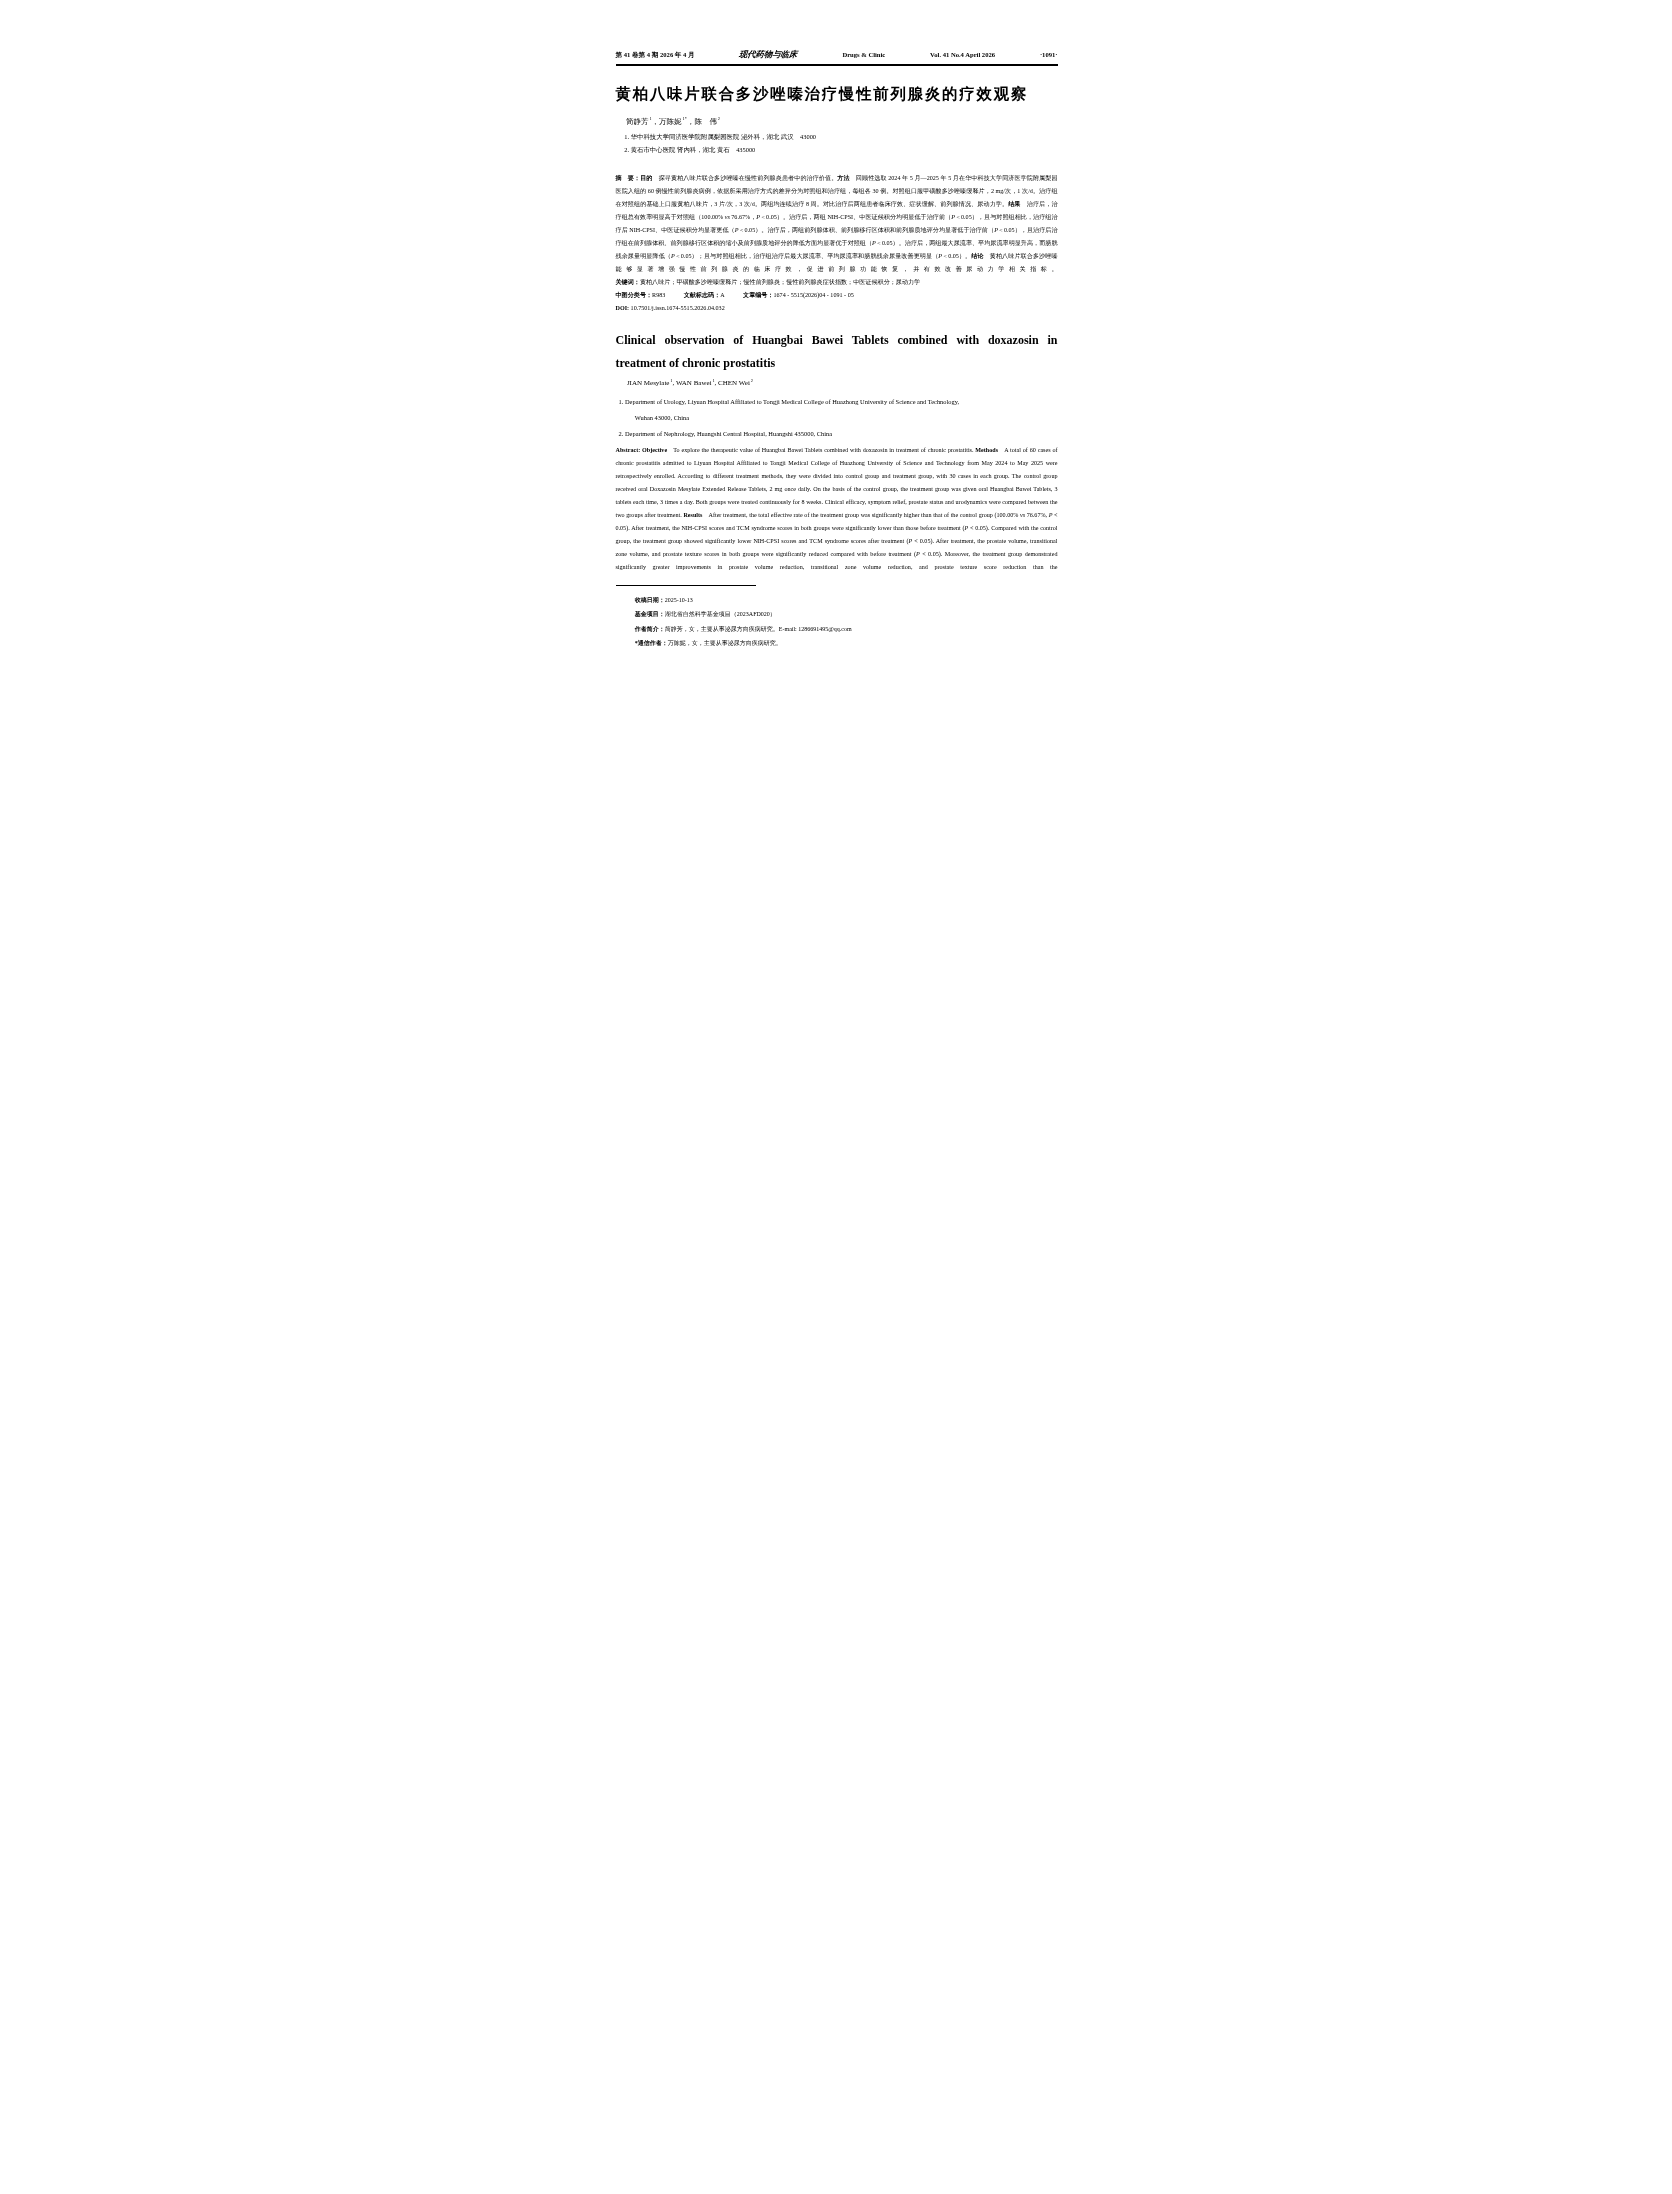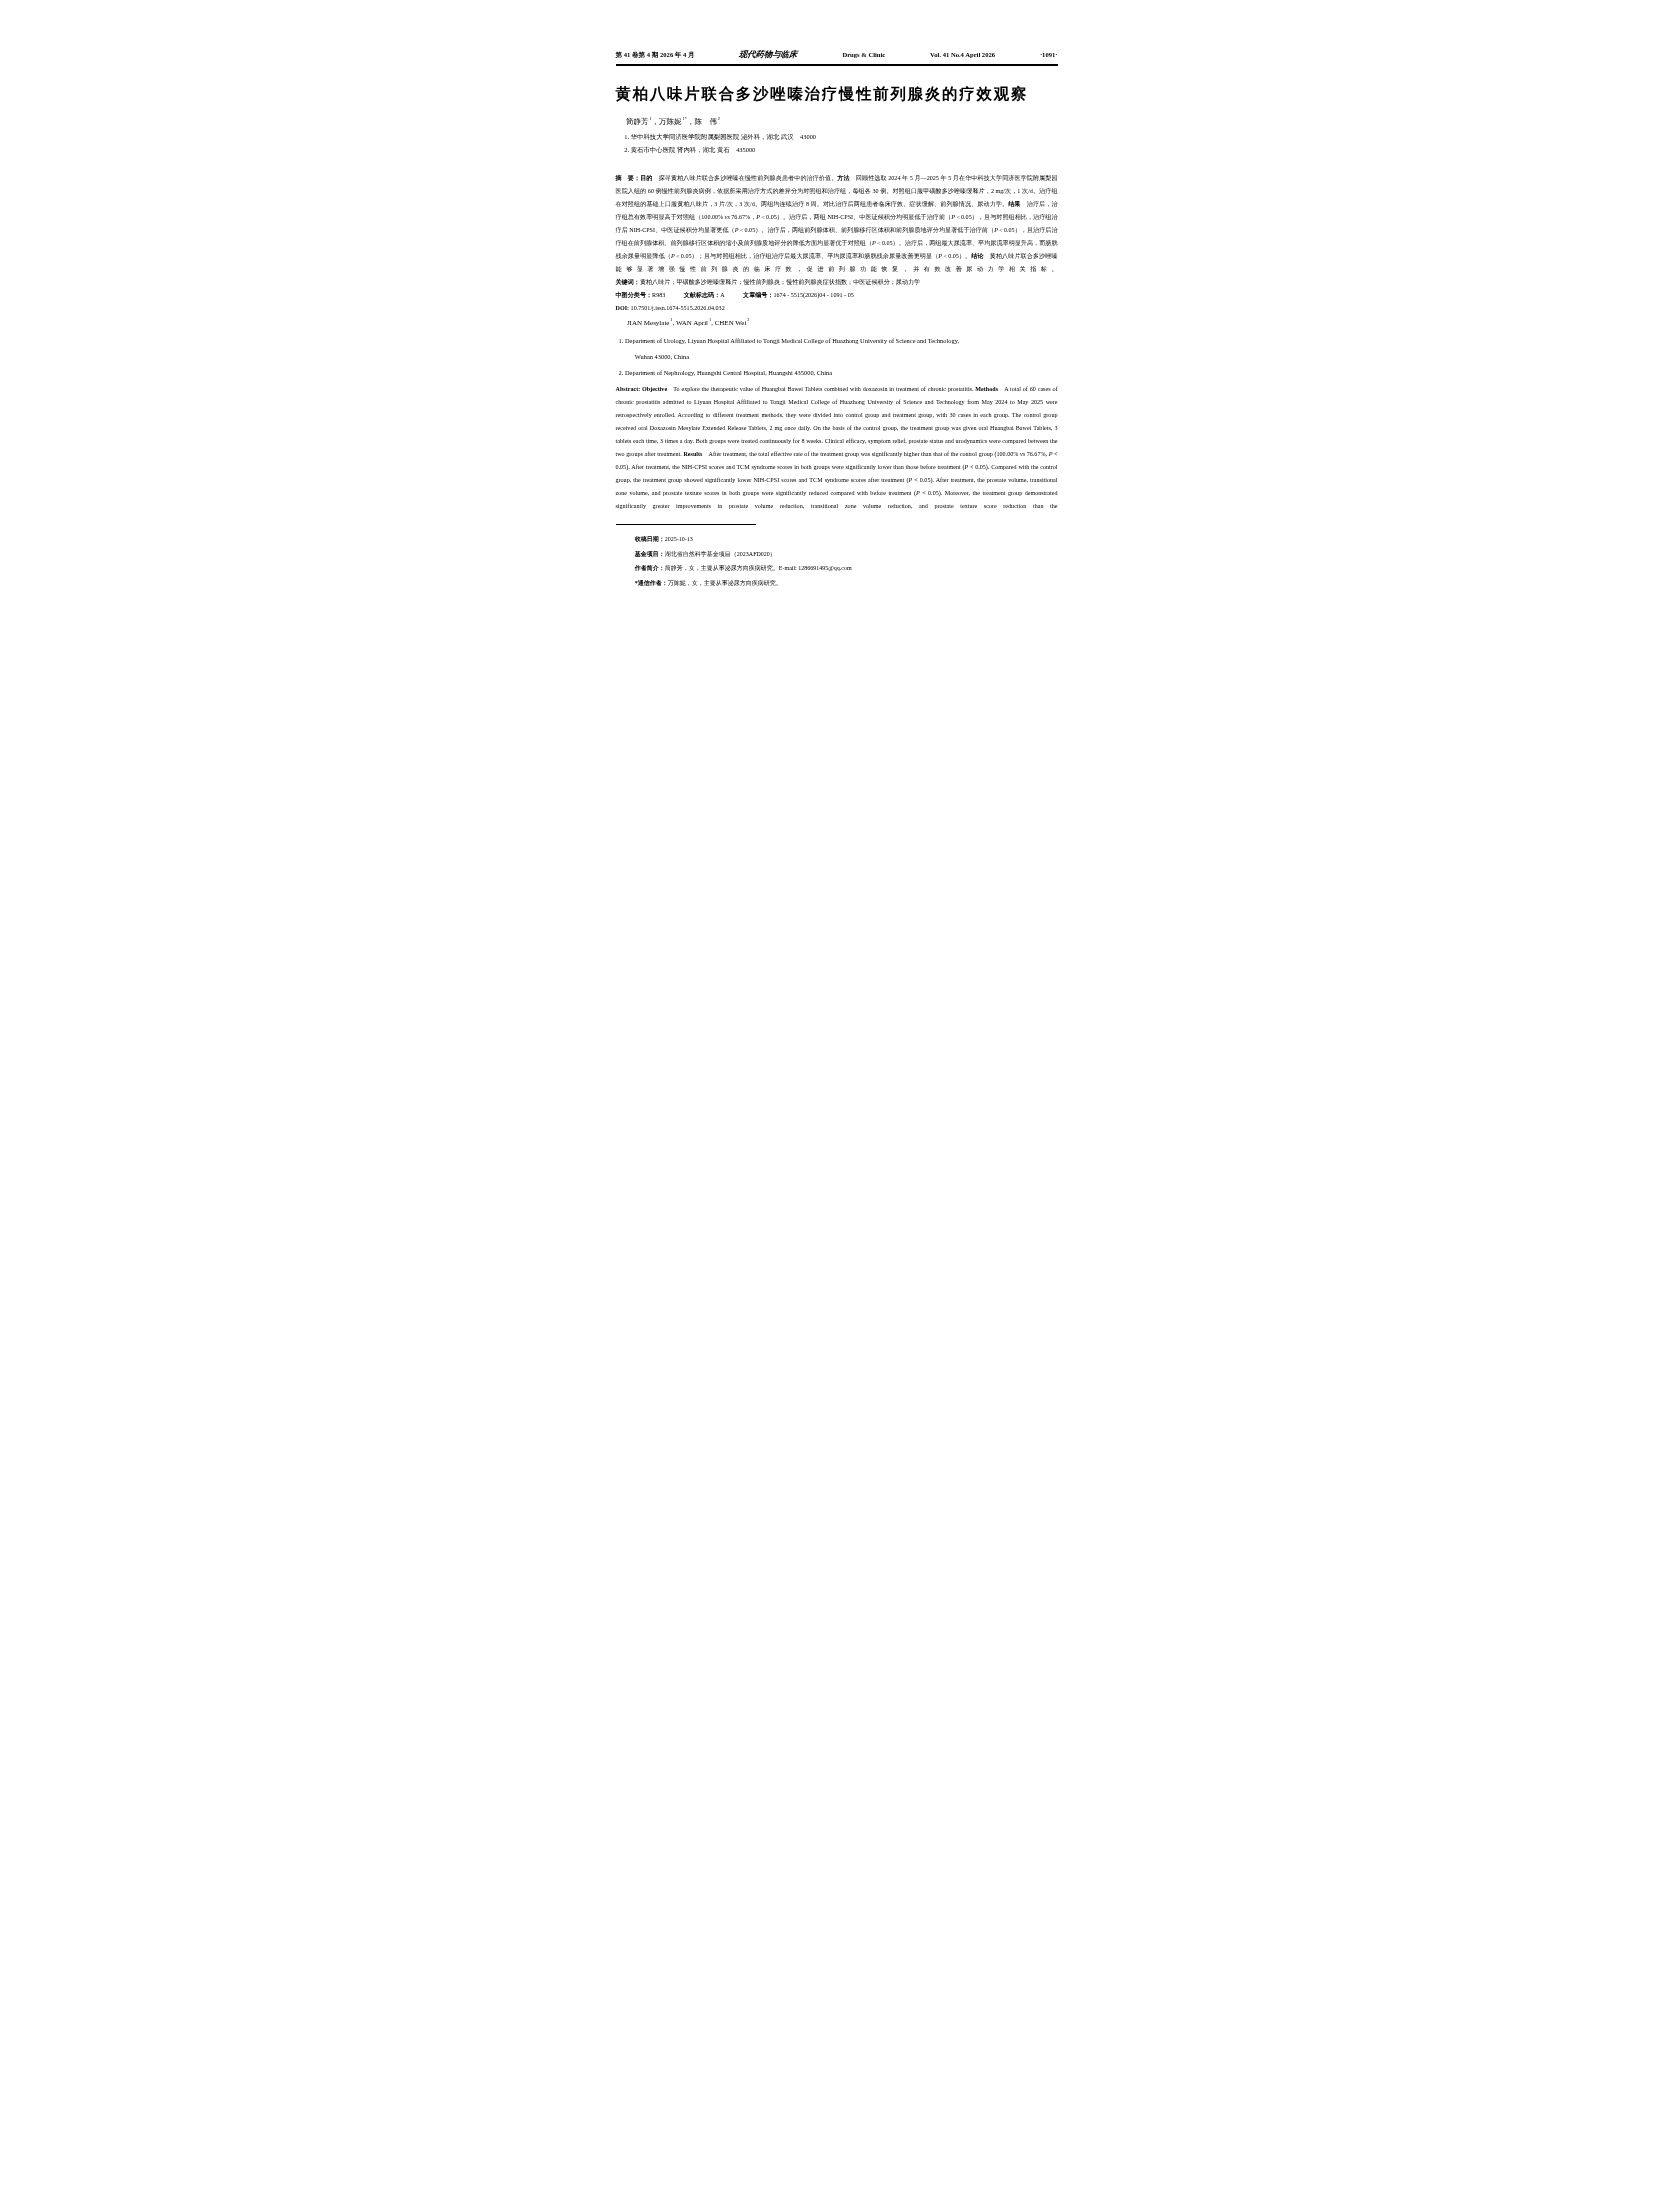--- a/index.html
+++ b/index.html
@@ -151,22 +151,23 @@
     <p class="clc-row">
       <span><span class="b">中图分类号：</span><span>R983</span></span>
       <span><span class="b">文献标志码：</span><span>A</span></span>
       <span><span class="b">文章编号：</span><span>1674 - 5515(2026)04 - 1091 - 05</span></span>
     </p>
     <p>
       <span class="b">DOI: </span><span>10.7501/j.issn.1674-5515.2026.04.032</span>
     </p>
   </div>
 
+  <h2 class="title-en" style="margin-bottom:0;">Clinical observation of Huangbai Bawei Tablets combined with doxazosin in treatment of chronic prostatitis</h2>
 
-  <p class="authors-en"><span>JIAN Mesylate</span><sup>1</sup><span>, WAN April</span><sup>1</sup><span>, CHEN Wei</span><sup>2</sup></p>
+  <p class="authors-en"><span>JIAN Mesylate</span><sup>1</sup><span>, WAN Bawei</span><sup>1</sup><span>, CHEN Wei</span><sup>2</sup></p>
 
   <div class="affils-en">
     <p class="affil-en">1. Department of Urology, Liyuan Hospital Affiliated to Tongji Medical College of Huazhong University of Science and Technology,</p>
     <p class="affil-en cont">Wuhan 43000, China</p>
     <p class="affil-en">2. Department of Nephrology, Huangshi Central Hospital, Huangshi 435000, China</p>
   </div>
 
   <p class="abs-en justify"><span class="b">Abstract: </span><span class="b">Objective</span><span>  To explore the therapeutic value of Huangbai Bawei Tablets combined with doxazosin in treatment of chronic prostatitis. </span><span class="b">Methods</span><span>  A total of 60 cases of chronic prostatitis admitted to Liyuan Hospital Affiliated to Tongji Medical College of Huazhong University of Science and Technology from May 2024 to May 2025 were retrospectively enrolled. According to different treatment methods, they were divided into control group and treatment group, with 30 cases in each group. The control group received oral Doxazosin Mesylate Extended Release Tablets, 2 mg once daily. On the basis of the control group, the treatment group was given oral Huangbai Bawei Tablets, 3 tablets each time, 3 times a day. Both groups were treated continuously for 8 weeks. Clinical efficacy, symptom relief, prostate status and urodynamics were compared between the two groups after treatment. </span><span class="b">Results</span><span>  After treatment, the total effective rate of the treatment group was significantly higher than that of the control group (100.00% </span><span class="i">vs</span><span> 76.67%, </span><span class="i">P</span><span> &lt; 0.05). After treatment, the NIH-CPSI scores and TCM syndrome scores in both groups were significantly lower than those before treatment (</span><span class="i">P</span><span> &lt; 0.05). Compared with the control group, the treatment group showed significantly lower NIH-CPSI scores and TCM syndrome scores after treatment (</span><span class="i">P</span><span> &lt; 0.05). After treatment, the prostate volume, transitional zone volume, and prostate texture scores in both groups were significantly reduced compared with before treatment (</span><span class="i">P</span><span> &lt; 0.05). Moreover, the treatment group demonstrated significantly greater improvements in prostate volume reduction, transitional zone volume reduction, and prostate texture score reduction than the</span></p>
 
   <footer>

